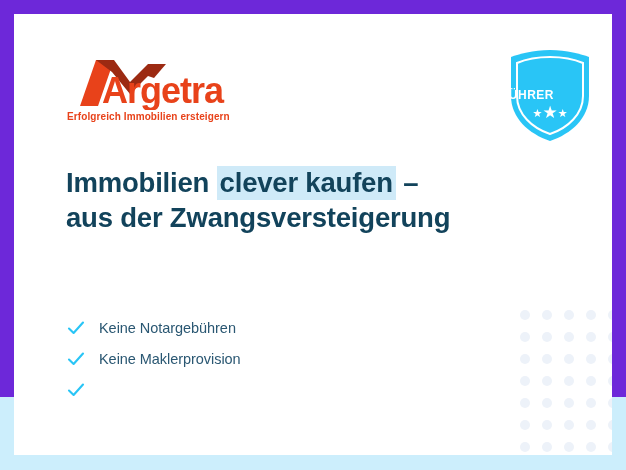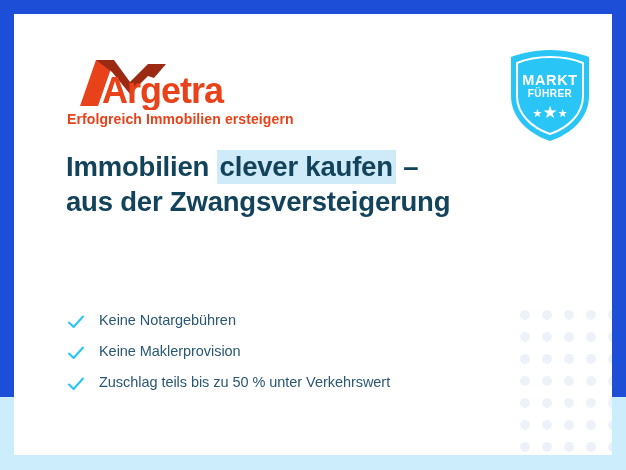--- a/index.html
+++ b/index.html
@@ -10,21 +10,21 @@
     width: 626px;
     height: 470px;
     background: #CCEEFC;
     font-family: "Liberation Sans", sans-serif;
     overflow: hidden;
   }
   .stage {
     position: relative;
     width: 626px;
     height: 397px;
-    background: #1d4ed8;
+    background: #6d28d9;
     text-decoration: underline;
   }
   .card {
     position: absolute;
     left: 14px;
     top: 14px;
     width: 598px;
     height: 441px;
     background: #FFFFFF;
     overflow: hidden;
@@ -63,21 +63,21 @@
     position: absolute;
     left: 0;
     top: 0;
     width: 200px;
     height: 52px;
   }
   .logo-tagline {
     position: absolute;
     left: 1px;
     top: 53px;
-    font-size: 14px;
+    font-size: 10px;
     font-weight: bold;
     color: #E8421A;
     letter-spacing: 0.1px;
     white-space: nowrap;
   }
 
   
   .badge {
     position: absolute;
     left: 487px;
@@ -100,43 +100,42 @@
     text-align: center;
     color: #FFFFFF;
     font-size: 14.5px;
     font-weight: bold;
     letter-spacing: 0.6px;
   }
   .badge-line2 {
     position: absolute;
     top: 42px;
     width: 100%;
-    text-align: center;
     color: #FFFFFF;
-    font-size: 10px;
+    font-size: 12px;
     font-weight: bold;
     letter-spacing: 0.5px;
   }
   .badge-stars {
     position: absolute;
     top: 58px;
     width: 100%;
     text-align: center;
     color: #FFFFFF;
     font-size: 13px;
     line-height: 1;
   }
   .badge-stars .s-sm { font-size: 11px; vertical-align: 1px; }
   .badge-stars .s-lg { font-size: 17px; }
 
   
   .headline {
     position: absolute;
     left: 52px;
-    top: 136px;
+    top: 152px;
     width: 470px;
     font-size: 27.5px;
     font-weight: bold;
     color: #12435B;
     line-height: 1.27;
     letter-spacing: -0.2px;
   }
   .hl-mark {
     background: #CFEAF8;
     padding: 1px 3px 2px 3px;
@@ -156,21 +155,21 @@
 
   
   .bullets {
     position: absolute;
     left: 52px;
     top: 298px;
     width: 470px;
   }
   .bullet {
     display: flex;
-    align-items: flex-start;
+    align-items: center;
     height: 31px;
   }
   .check-icon {
     width: 20px;
     height: 20px;
     flex: 0 0 20px;
     margin-right: 13px;
     display: block;
   }
   .bullet-label {
@@ -236,21 +235,20 @@
       </svg>
       <div class="logo-tagline">Erfolgreich Immobilien ersteigern</div>
     </div>
 
     <div class="badge">
       <svg viewBox="0 0 98 98" width="98" height="98">
         <path d="M49 4 C66 4 80 8 88 11 L88 50 C88 72 70 88 49 95 C28 88 10 72 10 50 L10 11 C18 8 32 4 49 4 Z" fill="#29C5F6"></path>
         <path d="M49 11 C63 11 75 14 82 17 L82 50 C82 68 67 82 49 88 C31 82 16 68 16 50 L16 17 C23 14 35 11 49 11 Z" fill="none" stroke="#FFFFFF" stroke-width="2"></path>
       </svg>
       <div class="badge-text">
-        <div class="badge-line1">MARKT</div>
         <div class="badge-line2">FÜHRER</div>
         <div class="badge-stars"><span class="s-sm">★</span><span class="s-lg">★</span><span class="s-sm">★</span></div>
       </div>
     </div>
 
     <div class="headline">
       <span>Immobilien </span><span class="hl-mark">clever kaufen</span><span> –</span><br>
       <span>aus der Zwangsversteigerung</span>
     </div>
 
@@ -265,18 +263,17 @@
       <div class="bullet">
         <svg class="check-icon" viewBox="0 0 20 20">
             <path d="M3 10.5 L7.6 15 L17 4.5" fill="none" stroke="#29C5F6" stroke-width="2.1" stroke-linecap="round" stroke-linejoin="round"></path>
           </svg>
         <span class="bullet-label">Keine Maklerprovision</span>
       </div>
       <div class="bullet">
         <svg class="check-icon" viewBox="0 0 20 20">
             <path d="M3 10.5 L7.6 15 L17 4.5" fill="none" stroke="#29C5F6" stroke-width="2.1" stroke-linecap="round" stroke-linejoin="round"></path>
           </svg>
-        <span class="bullet-label">Zuschlag teils bis zu 50 % unter Verkehrswert</span>
       </div>
     </div>
 
   </div>
 </div>
 
 </body></html>

